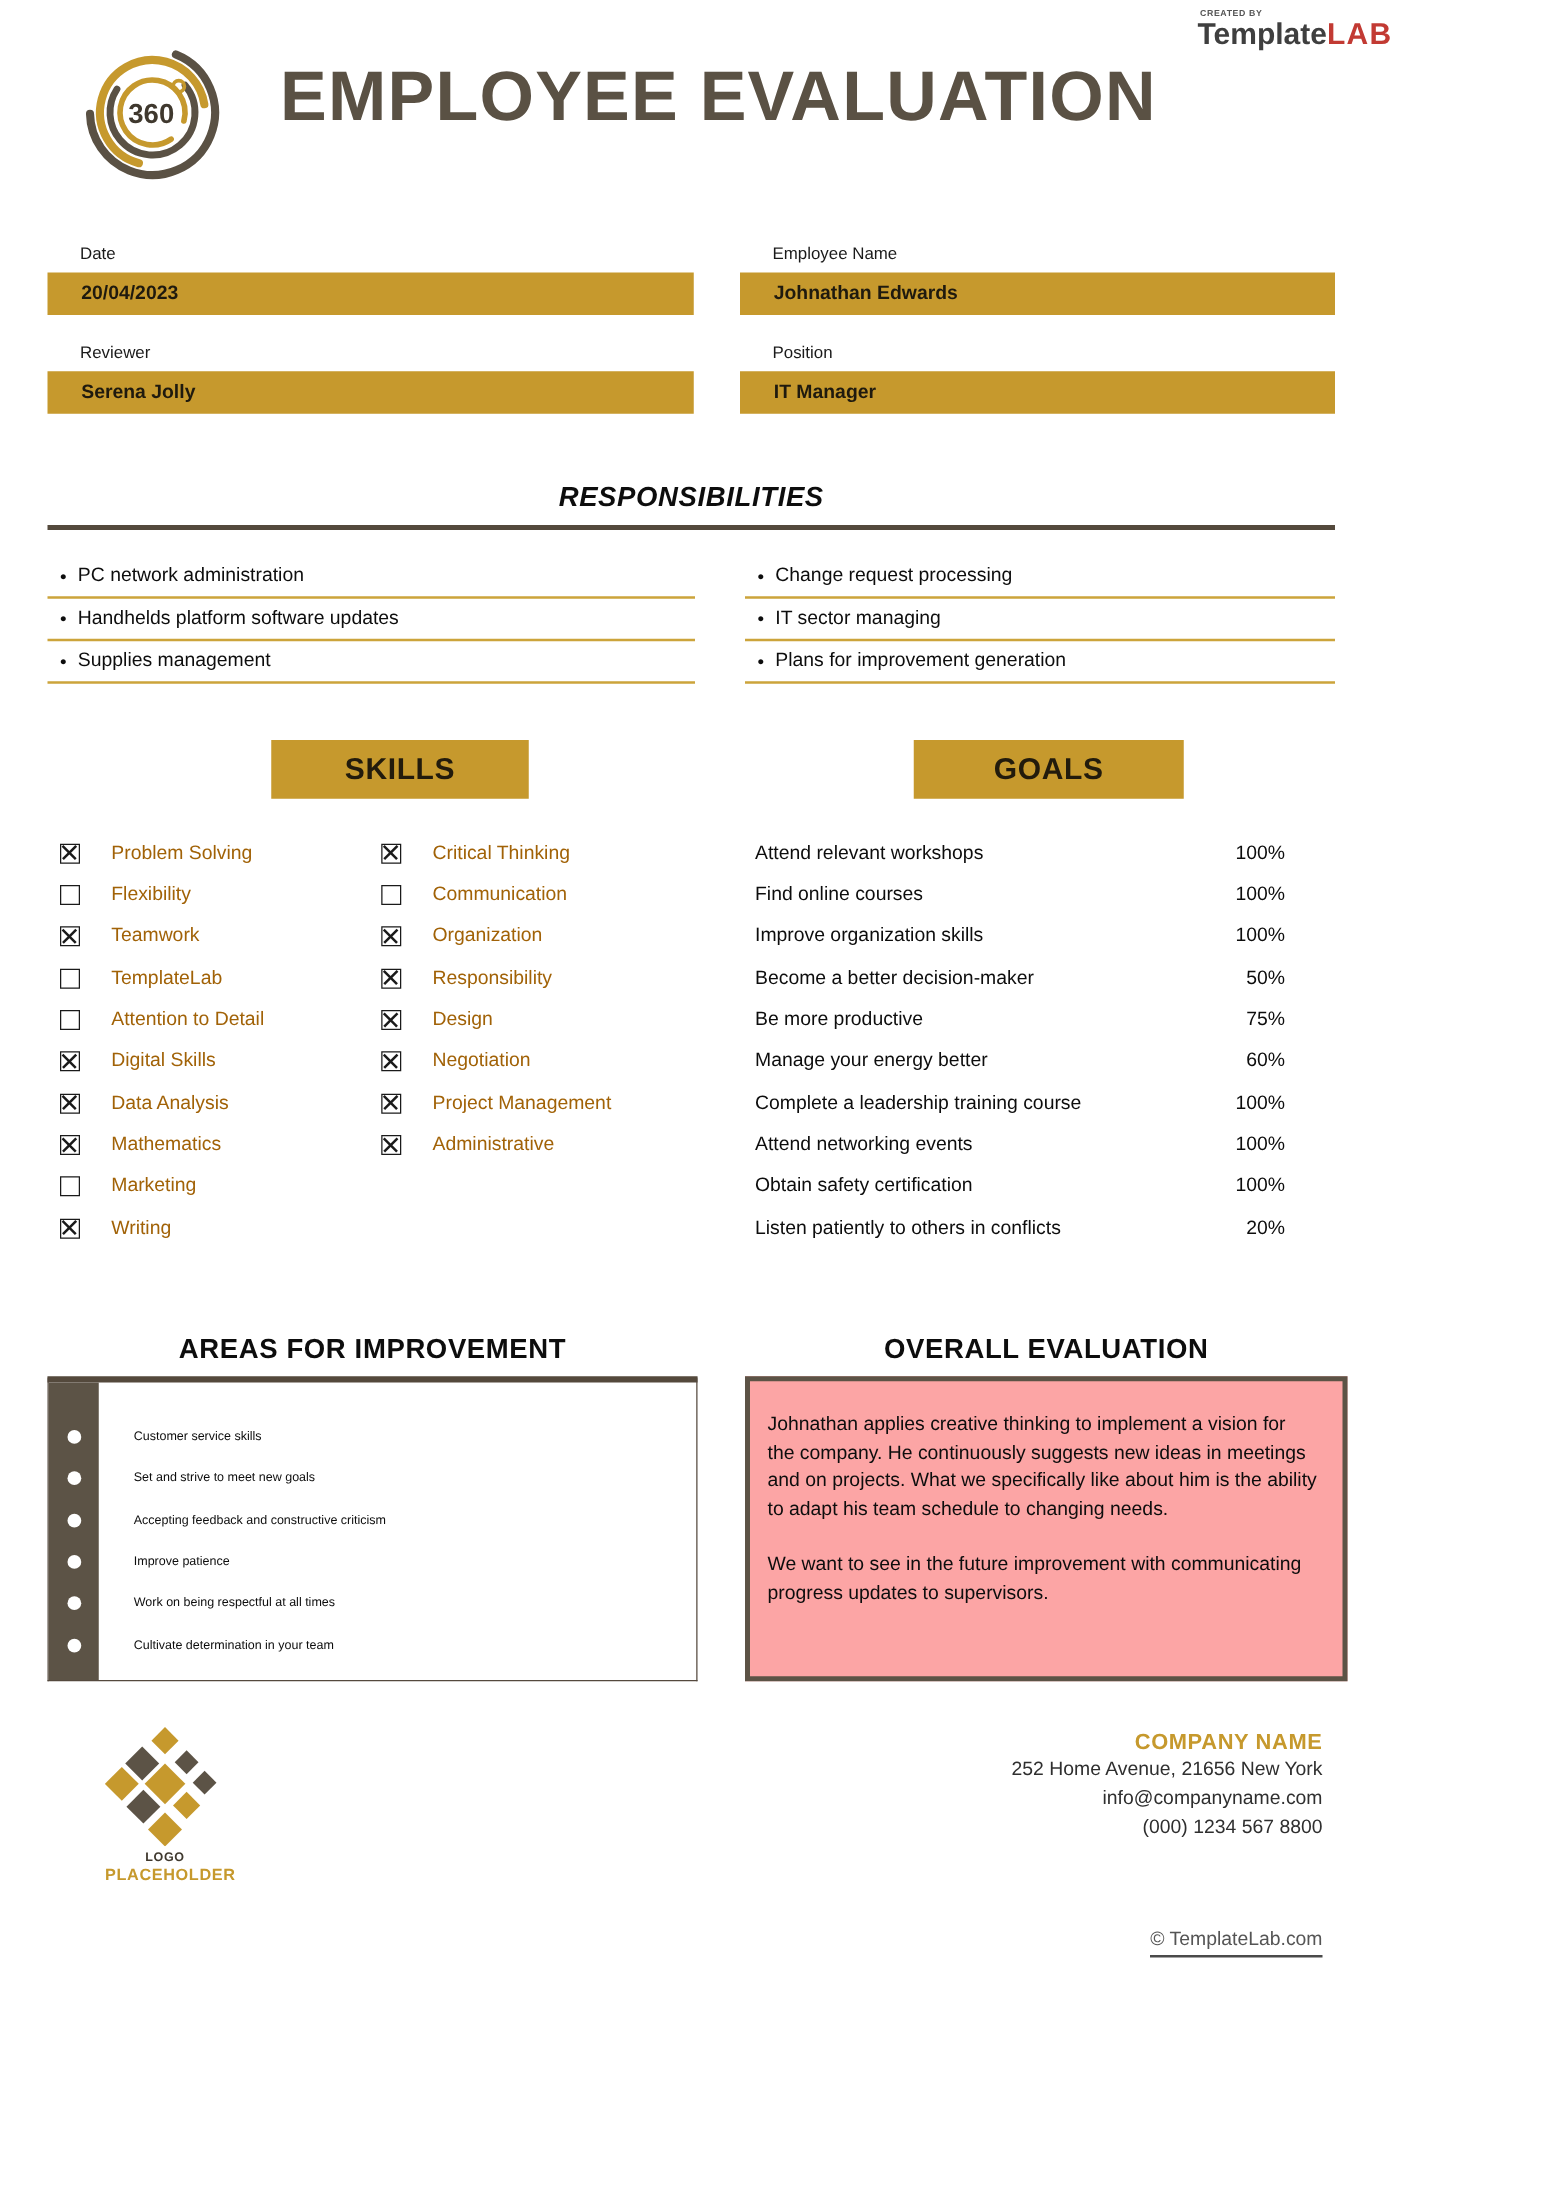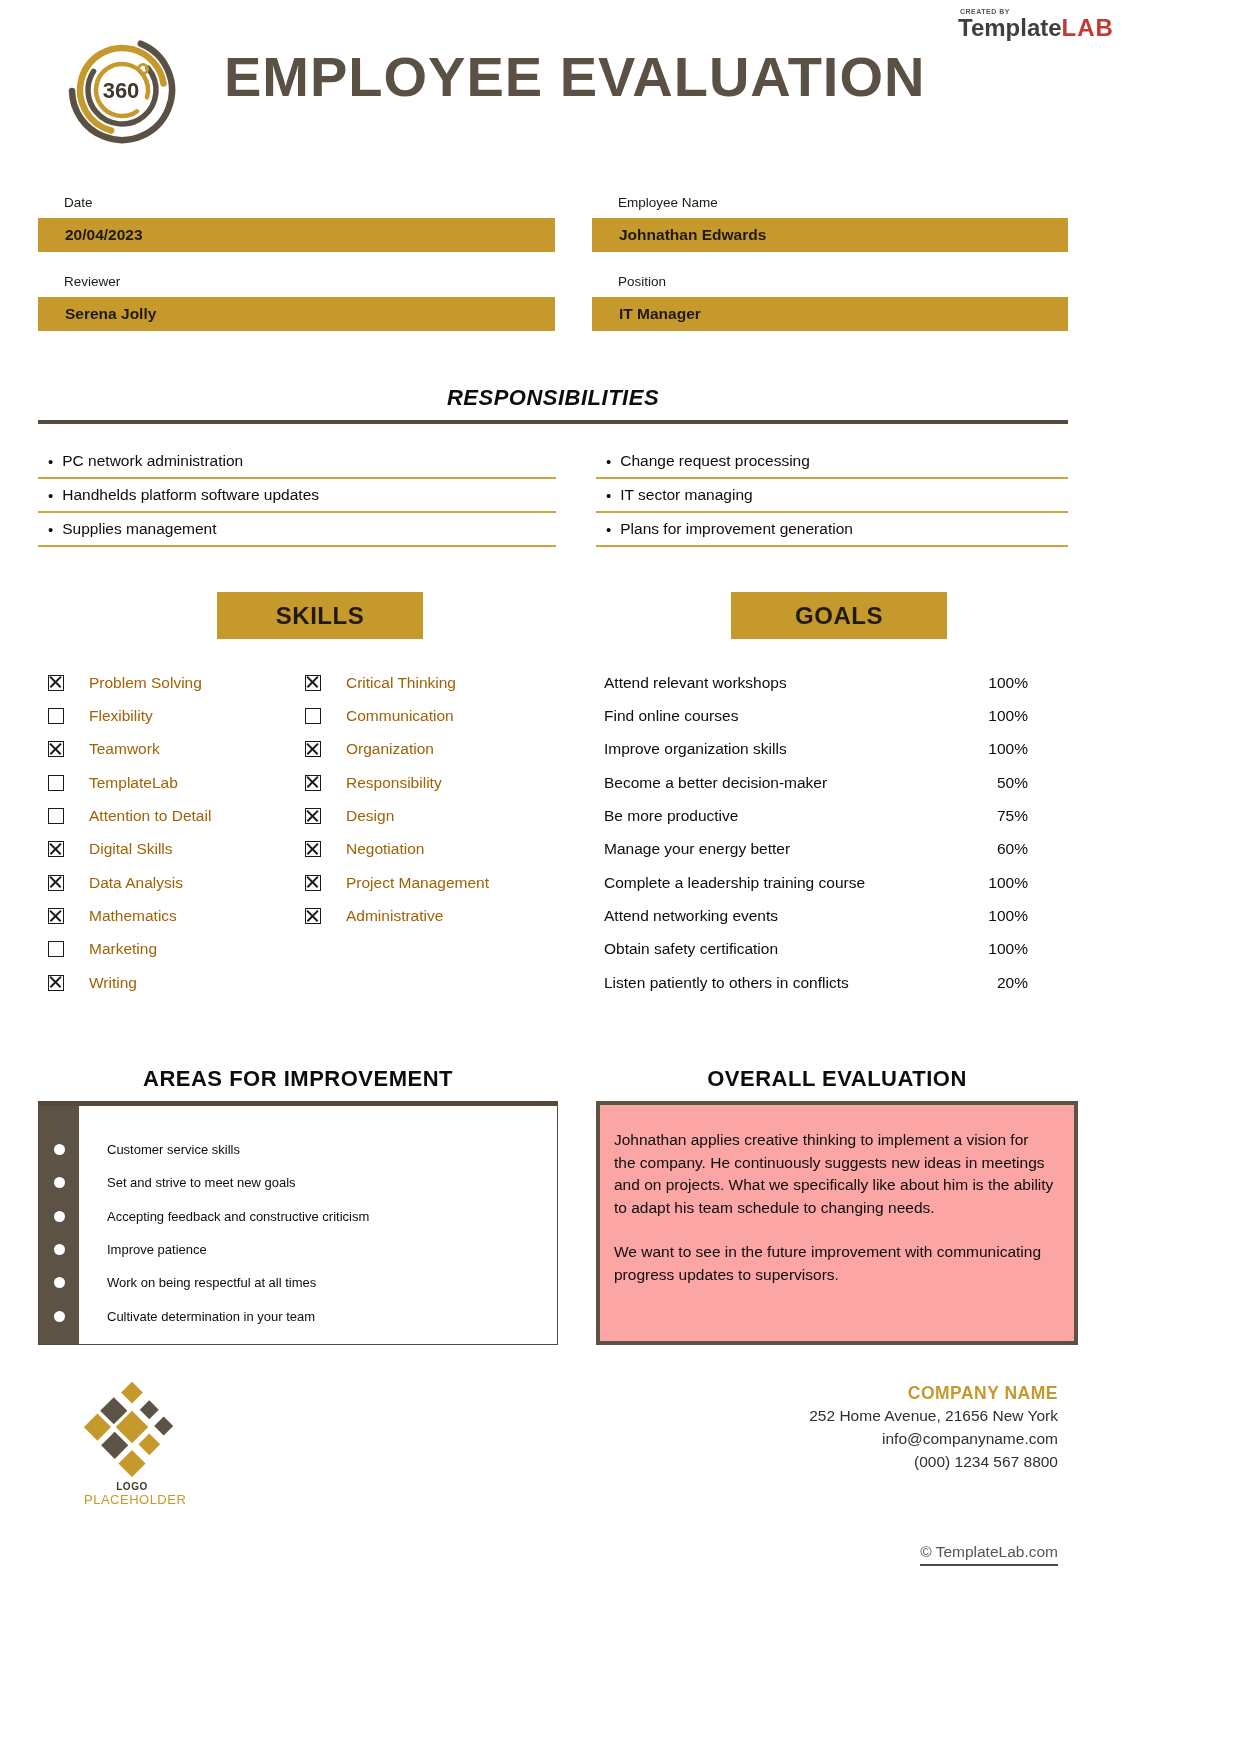--- a/index.html
+++ b/index.html
@@ -66,31 +66,31 @@
                font-weight:bold;color:#0d0d0d;letter-spacing:.5px;}
   #imp-heading{left:38px;width:520px;}
   #ovr-heading{left:596px;width:482px;}
 
   .imp-box{position:absolute;left:38px;top:1101px;width:520px;height:244px;box-sizing:border-box;
            border:1px solid #55493e;border-top:5px solid #54493c;background:#fff;}
   .imp-strip{position:absolute;left:0;top:0;bottom:0;width:40px;background:#5c5346;}
   .imp-items{position:absolute;left:0;right:0;top:27px;}
   .imp-row{height:33.3px;display:flex;align-items:center;}
   .imp-dot{width:11px;height:11px;border-radius:50%;background:#fff;margin-left:15px;flex:none;}
-  .imp-text{margin-left:42px;font-size:13px;color:#0d0d0d;}
+  .imp-text{margin-left:42px;font-size:10px;color:#0d0d0d;}
 
   .ovr-box{position:absolute;left:596px;top:1101px;width:482px;height:244px;box-sizing:border-box;
            border:4px solid #5c5346;background:#fca5a5;padding:24px 20px 0 14px;}
   .ovr-box p{margin:0 0 22px 0;font-size:15.5px;line-height:22.5px;color:#0d0d0d;}
 
   
   .logo-ph{position:absolute;left:84px;top:1381px;width:96px;text-align:center;}
   .logo-ph svg{display:block;margin:0 auto;}
   .lp1{font-size:10px;font-weight:bold;color:#3f382e;letter-spacing:.5px;margin-top:4px;}
-  .lp2{font-size:13px;font-weight:normal;color:var(--gold,#c6992d);letter-spacing:.5px;}
+  .lp2{font-size:13px;font-weight:bold;color:var(--gold,#c6992d);letter-spacing:.5px;}
 
   .company{position:absolute;right:182px;top:1383px;text-align:right;}
   .co-name{font-size:17.5px;font-weight:bold;color:var(--gold,#c6992d);letter-spacing:.5px;}
   .co-line{font-size:15.5px;color:#2f2f2f;line-height:23px;}
 
   .copyright{position:absolute;right:182px;top:1543px;font-size:15.5px;color:#555;
              border-bottom:2px solid #4a4a4a;padding-bottom:3px;}
 </style>
 </head>
 <body>

